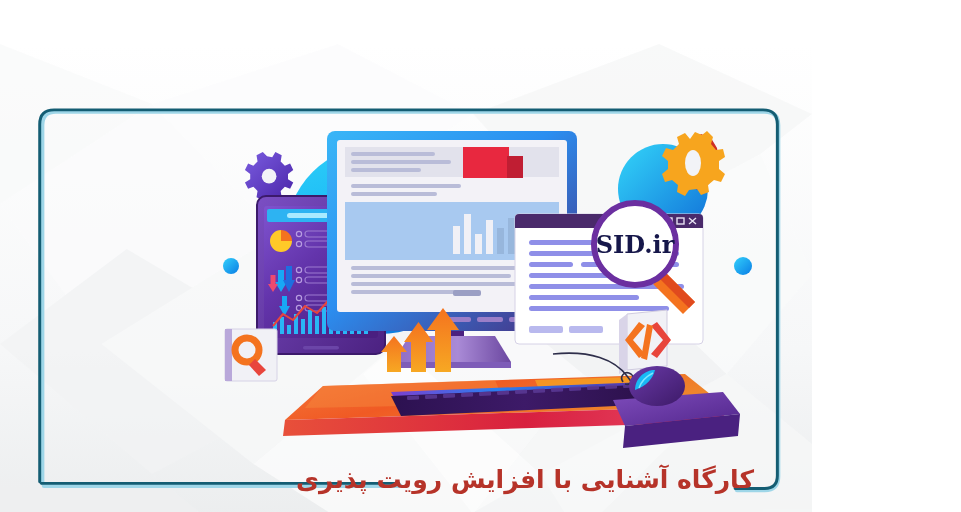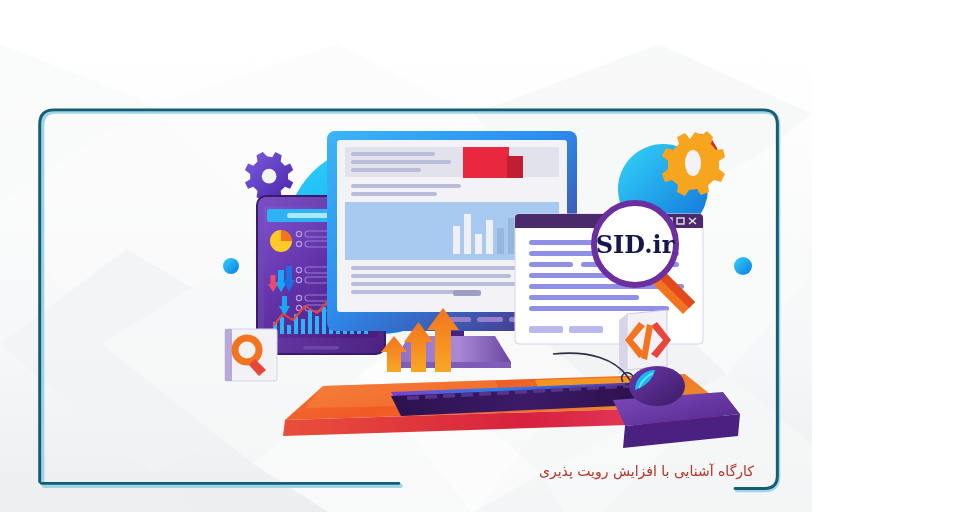--- a/index.html
+++ b/index.html
@@ -37,22 +37,22 @@
     right: 58px;
     top: 418px;
     width: 560px;
     text-align: right;
     direction: rtl;
     line-height: 1.42;
   }
   .headline .line {
     display: block;
     font-family: "DejaVu Sans", sans-serif;
-    font-size: 14px;
-    font-weight: normal;
+    font-size: 25px;
+    font-weight: bold;
     letter-spacing: 0px;
   }
   .headline .line-2 { margin-top: 2px; }
 </style>
 </head>
 <body>
 
 <div class="stage">
 
   <div class="bg-facets">

